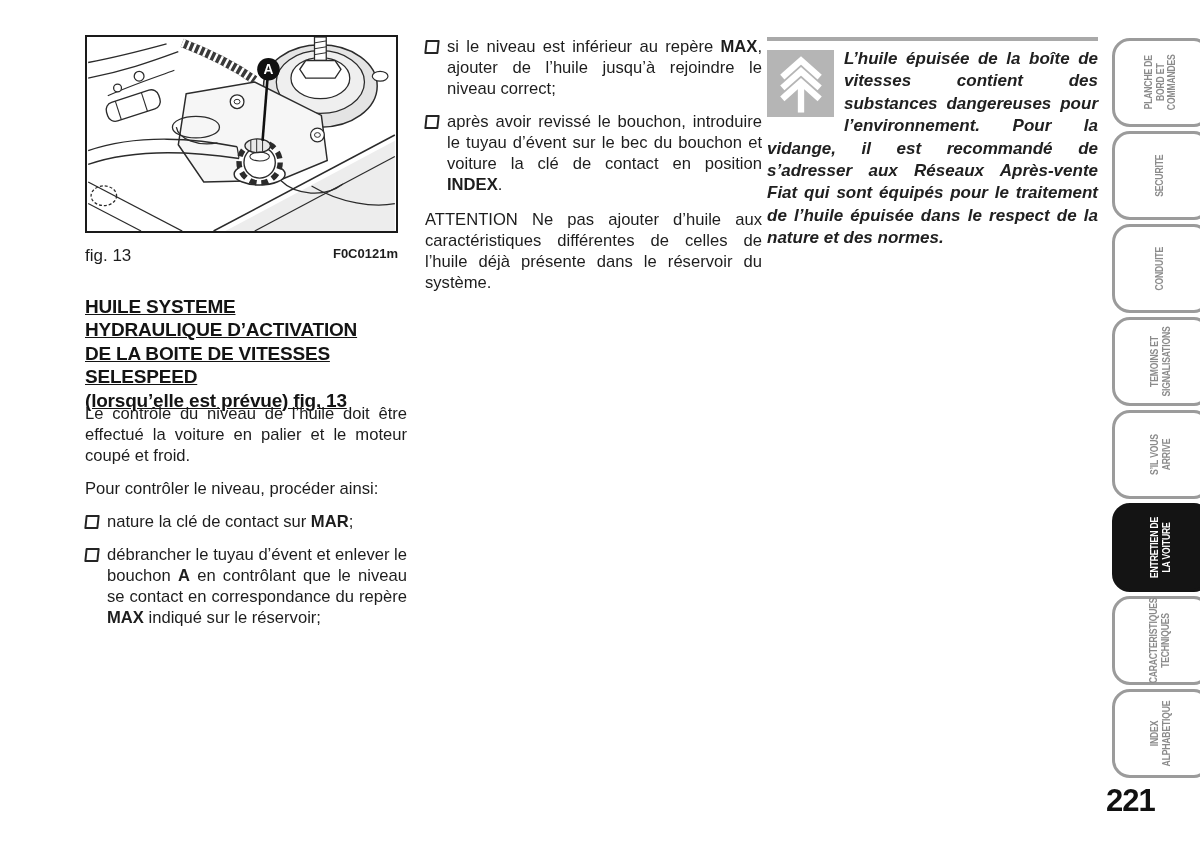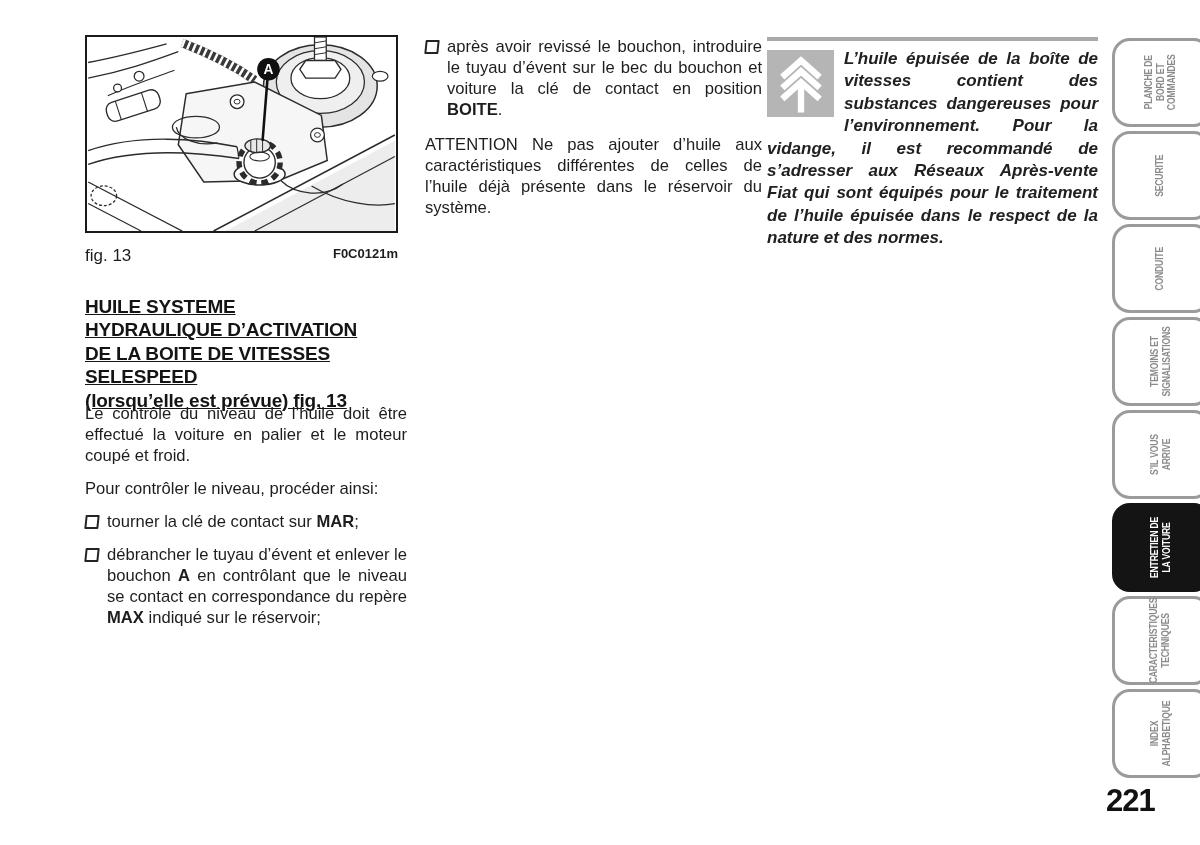--- a/index.html
+++ b/index.html
@@ -153,32 +153,36 @@
 HYDRAULIQUE D’ACTIVATION
 DE LA BOITE DE VITESSES
 SELESPEED
 (lorsqu’elle est prévue) fig. 13</h1>
 
   <div id="leftcol" class="bodycol">
     <p>Le contrôle du niveau de l’huile doit être effectué la voiture en palier et le moteur coupé et froid.</p>
     <p>Pour contrôler le niveau, procéder ainsi:</p>
     <div class="step">
       <span class="bullet"></span>
-      <span>tourner la clé de contact sur </span><b>MAR</b><span>;</span>
+      <span>nature la clé de contact sur </span><b>MAR</b><span>;</span>
     </div>
     <div class="step">
       <span class="bullet"></span>
       <span>débrancher le tuyau d’évent et enlever le bouchon </span><b>A</b><span> en contrôlant que le niveau se contact en correspondance du repère </span><b>MAX</b><span> indiqué sur le réservoir;</span>
     </div>
   </div>
 
   <div id="midcol" class="bodycol">
     <div class="step">
       <span class="bullet"></span>
-      <span>après avoir revissé le bouchon, introduire le tuyau d’évent sur le bec du bouchon et voiture la clé de contact en position </span><b>BOITE</b><span>.</span>
+      <span>si le niveau est inférieur au repère </span><b>MAX</b><span>, ajouter de l’huile jusqu’à rejoindre le niveau correct;</span>
+    </div>
+    <div class="step">
+      <span class="bullet"></span>
+      <span>après avoir revissé le bouchon, introduire le tuyau d’évent sur le bec du bouchon et voiture la clé de contact en position </span><b>INDEX</b><span>.</span>
     </div>
     <p class="attention">ATTENTION Ne pas ajouter d’huile aux caractéristiques différentes de celles de l’huile déjà présente dans le réservoir du système.</p>
   </div>
 
   <div id="rightcol">
     <div class="rule"></div>
     <div class="eco">
       <svg width="58" height="58" viewBox="0 0 64 64">
         <g stroke="#ffffff" stroke-width="7" fill="none" stroke-linecap="square">
           <polyline points="14,22 32,6 50,22"></polyline>

